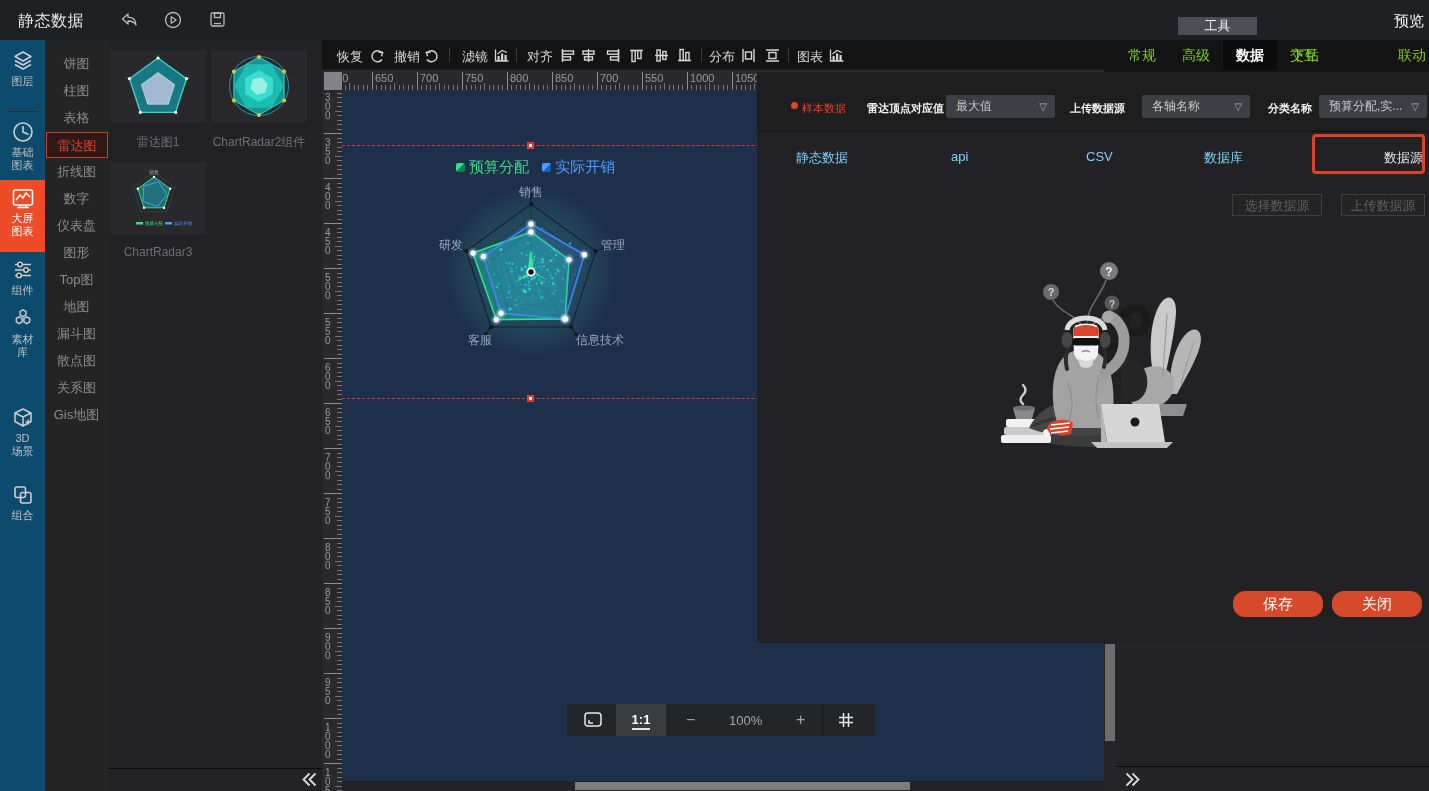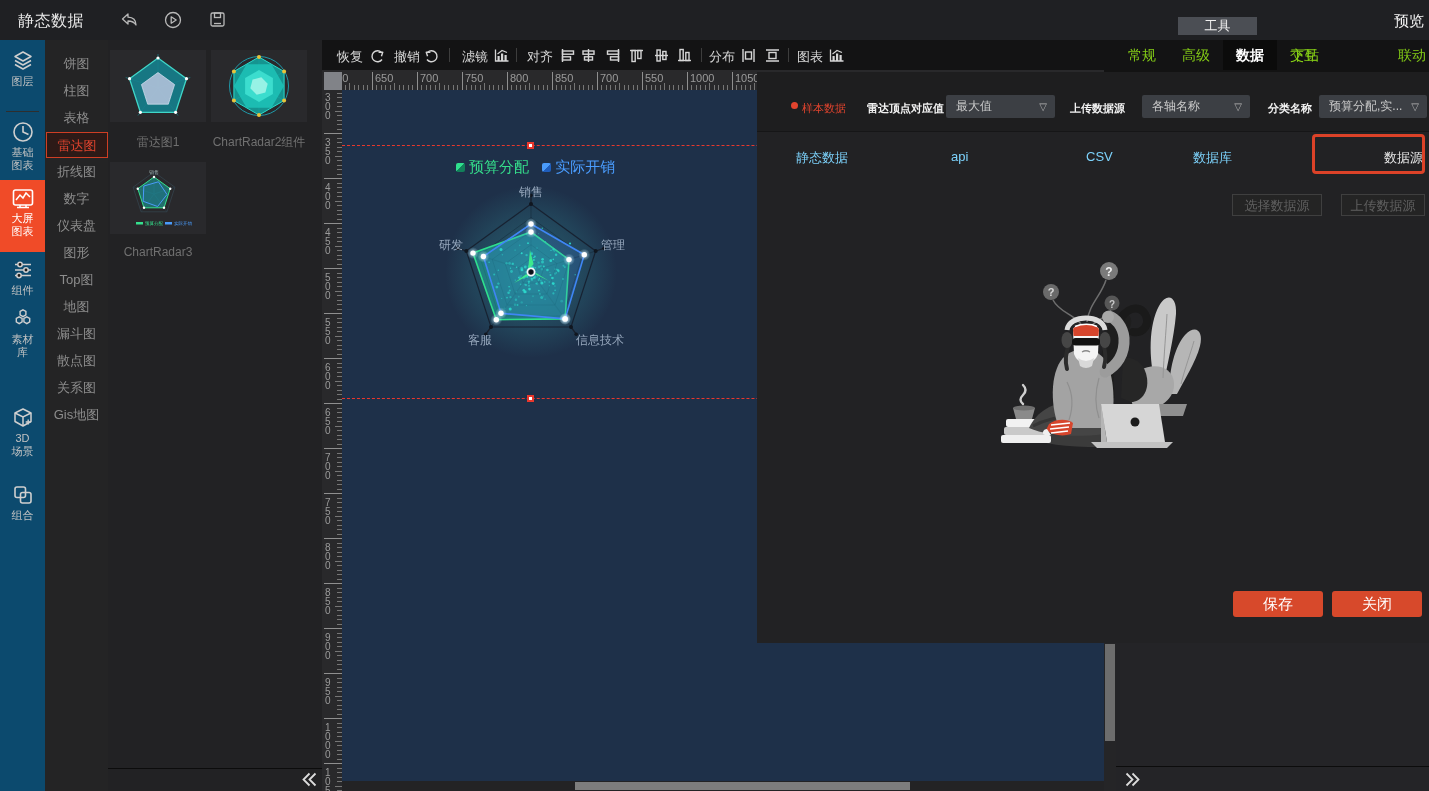--- a/index.html
+++ b/index.html
@@ -67,21 +67,21 @@
 
 #panel{left:757px;top:72px;width:672px;height:571px;background:#222224;z-index:10}
 #panel .divider{position:absolute;left:0;top:59px;width:672px;height:1px;background:#161617}
 .plabel{position:absolute;top:29px;color:#f2f2f2;font-size:11px;font-weight:bold}
 .pdrop{position:absolute;top:23px;height:23px;background:#3c3f44;border-radius:2px;color:#c9c9c9;font-size:12px;line-height:23px;padding-left:10px}
 .pdrop .tri{position:absolute;top:0;right:8px;font-size:10px;color:#b5b5b5}
 .stab{position:absolute;top:77px;color:#7dd3fc;font-size:13px}
 .stab.sel{color:#e9e9e9}
 #redbox{position:absolute;left:555px;top:62px;width:113px;height:40px;border:3px solid #dc4228;border-radius:4px}
 .gbtn{position:absolute;top:122px;height:22px;border:1px solid #3f3f3f;background:#242424;color:#606060;font-size:13px;text-align:center;line-height:21px}
-.rbtn{position:absolute;top:519px;width:90px;height:26px;background:#d7492b;border-radius:3px;color:#fff;font-size:15px;text-align:center;line-height:26px}
+.rbtn{position:absolute;top:519px;width:90px;height:26px;background:#d7492b;border-radius:12px;color:#fff;font-size:15px;text-align:center;line-height:26px}
 </style></head><body>
 <div class="abs" id="hdr">
   <div class="title">静态数据</div>
   <div class="hic" style="left:120px"><svg width="17" height="17" viewBox="0 0 17 17" style="">
         <path d="M8 3 L2.5 8 L8 13 V10 C12 10 14.5 11.5 16 14 C16 9 13 6.5 8 6.2 Z" fill="none" stroke="#b9b9b9" stroke-width="1.3" stroke-linejoin="round"></path>
       </svg></div>
   <div class="hic" style="left:164px"><svg width="18" height="18" viewBox="0 0 18 18" style="">
         <circle cx="9" cy="9" r="7.5" fill="none" stroke="#b9b9b9" stroke-width="1.3"></circle>
         <path d="M7.2 5.8 L12.2 9 L7.2 12.2 Z" fill="none" stroke="#b9b9b9" stroke-width="1.3" stroke-linejoin="round"></path>
       </svg></div>
@@ -840,20 +840,34 @@
   <div class="redline" style="top:55px">
       <div class="redhandle" style="top:-4px">
         <i></i>
       </div>
     </div>
   <div class="redline" style="top:308px">
       <div class="redhandle" style="top:-4px">
         <i></i>
       </div>
     </div>
+  <div class="abs" id="zbar" style="left:225px;top:614px">
+    <svg width="18" height="16" viewBox="0 0 18 16" style="position:absolute;left:17px;top:8px">
+        <rect x="1" y="1" width="16" height="13" rx="3" fill="none" stroke="#e6e6e6" stroke-width="1.5"></rect>
+        <path d="M5 8 v3 h4" fill="none" stroke="#e6e6e6" stroke-width="1.5"></path>
+      </svg>
+    <div id="zb11"><span>1:1</span></div>
+    <div class="zmin">−</div>
+      <div class="zpct">100%</div>
+      <div class="zplus">+</div>
+      <div class="zdiv"></div>
+    <svg width="16" height="16" viewBox="0 0 16 16" style="position:absolute;left:271px;top:8px">
+        <path d="M5.5 1 V15 M10.5 1 V15 M1 5.5 H15 M1 10.5 H15" stroke="#e6e6e6" stroke-width="1.5"></path>
+      </svg>
+  </div>
 </div>
 <div class="abs" id="sbar">
     <div class="sideitem" style="top:10px">
       <svg width="22" height="22" viewBox="0 0 22 22" style="">
         <path d="M11 2 L19 6.5 L11 11 L3 6.5 Z" fill="none" stroke="#cfcfcf" stroke-width="1.5" stroke-linejoin="round"></path>
         <path d="M3 10.5 L11 15 L19 10.5" fill="none" stroke="#cfcfcf" stroke-width="1.5" stroke-linejoin="round"></path>
         <path d="M3 14.5 L11 19 L19 14.5" fill="none" stroke="#cfcfcf" stroke-width="1.5" stroke-linejoin="round"></path>
       </svg>
       <div>图层</div>
     </div>
@@ -1014,21 +1028,21 @@
   <div class="plabel" style="left:110px">雷达顶点对应值</div>
   <div class="pdrop" style="left:189px;width:109px">最大值<span class="tri">▽</span></div>
   <div class="plabel" style="left:313px">上传数据源</div>
   <div class="pdrop" style="left:385px;width:108px">各轴名称<span class="tri">▽</span></div>
   <div class="plabel" style="left:511px">分类名称</div>
   <div class="pdrop" style="left:562px;width:108px">预算分配,实...<span class="tri">▽</span></div>
   <div class="divider"></div>
   <div class="stab" style="left:39px">静态数据</div>
   <div class="stab" style="left:194px">api</div>
   <div class="stab" style="left:329px">CSV</div>
-  <div class="stab" style="left:436px">数据库</div>
+  <div class="stab" style="left:447px">数据库</div>
   <div class="stab sel" style="left:627px">数据源</div>
   <div id="redbox"></div>
   <div class="gbtn" style="left:475px;width:90px">选择数据源</div>
   <div class="gbtn" style="left:584px;width:84px">上传数据源</div>
   <svg width="260" height="220" viewBox="0 0 260 220" style="position:absolute;left:206px;top:166px">
 
 <ellipse cx="137" cy="201" rx="62" ry="8" fill="#3b3b3b"></ellipse>
 
 <path d="M193 148 C185 120 186 86 196 68 C204 54 214 58 213 76 C211 100 204 128 200 148 Z" fill="#c9c9c9"></path>
 <path d="M206 156 C206 132 212 108 222 97 C232 86 241 92 237 108 C233 124 220 144 214 156 Z" fill="#b6b6b6"></path>

